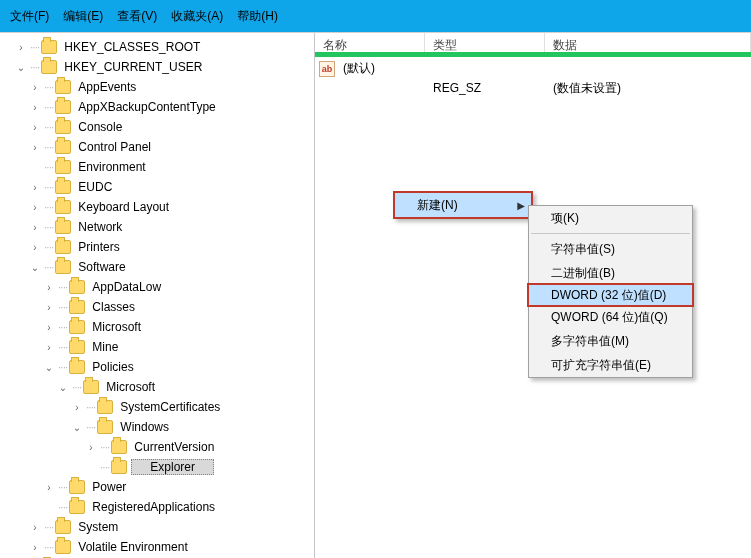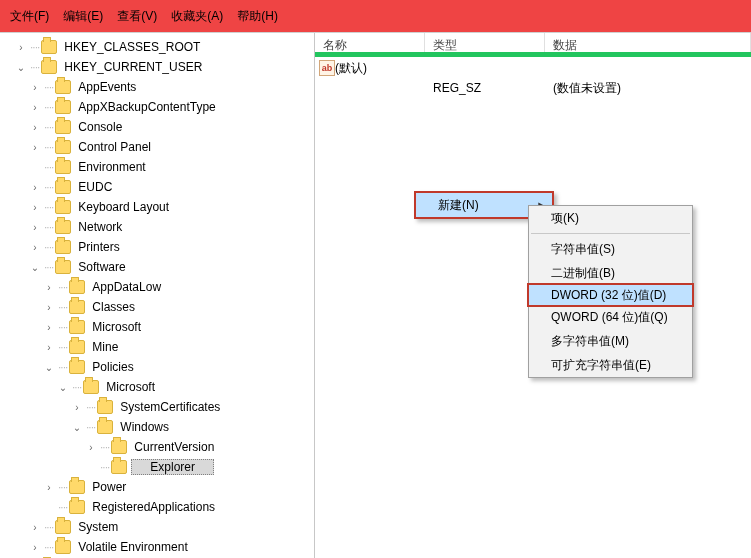--- a/index.html
+++ b/index.html
@@ -1,40 +1,40 @@
 <!DOCTYPE html>
 <html><head>
 <meta charset="utf-8">
 <style>
 * { margin: 0; padding: 0; box-sizing: border-box; font-family: "Microsoft YaHei", "Segoe UI", Tahoma, sans-serif; font-size: 12px; }
 body { width: 751px; height: 558px; background: #fff; overflow: hidden; display: flex; flex-direction: column; }
-.menubar { display: flex; align-items: center; height: 24px; border-bottom: 1px solid #d0d0d0; padding: 16px 4px; gap: 2px; background: #ef4444; }
+.menubar { display: flex; align-items: center; height: 24px; border-bottom: 1px solid #d0d0d0; padding: 16px 4px; gap: 2px; background: #0ea5e9; }
 .menubar-item { padding: 2px 6px; cursor: default; }
 .main { flex: 1; display: flex; overflow: hidden; }
 .tree-pane { width: 315px; border-right: 1px solid #c7c7c7; overflow: auto; padding: 4px 0; }
 .list-pane { flex: 1; position: relative; background: #fff; }
 .list-header { display: flex; height: 24px; border-bottom: 5px solid #22c55e; }
 .list-header-col { padding: 4px 8px; border-right: 1px solid #e0e0e0; color: #444; }
 .col-name { width: 110px; }
 .col-type { width: 120px; }
 .col-data { flex: 1; }
 .list-row { display: flex; height: 22px; align-items: center; }
-.list-row .col-name { display:flex; align-items:center; gap:0; padding:0 4px; }
+.list-row .col-name { display:flex; align-items:flex-end; gap:8px; padding:0 4px; }
 .list-row .col-type, .list-row .col-data { padding: 0 8px; margin-top: 40px; }
 .ab-icon { width:16px; height:16px; display:inline-flex; align-items:center; justify-content:center; border:1px solid #d2a679; background:#fff4e6; color:#c0392b; font-size:9px; font-weight:bold; }
 .tree-row { display:flex; align-items:center; height:20px; white-space:nowrap; cursor:default; }
 .tree-row .tw { display:inline-flex; align-items:center; justify-content:center; width:14px; height:14px; color:#6b6b6b; font-size:10px; }
 .tree-row .sp { display:inline-block; width:14px; height:14px; }
 .folder-icon { width:16px; height:14px; display:inline-block; background:#ffd96a; border:1px solid #d9b23c; border-radius:2px; position:relative; margin-right:4px; }
 .folder-icon::before { content:""; position:absolute; top:-4px; left:1px; width:6px; height:4px; background:#ffd96a; border:1px solid #d9b23c; border-bottom:none; border-radius:1px 1px 0 0; }
 .node-label { padding:1px 3px; }
 .node-label.sel { background:#d9d9d9; border:1px dotted #808080; padding:0 18px; }
 .dots { color:#b5b5b5; letter-spacing:-1px; margin:0 2px; font-size:10px; }
 .ctx-menu { position:absolute; background:#f2f2f2; border:1px solid #a0a0a0; box-shadow:3px 3px 4px rgba(0,0,0,.25); }
-.ctx1 { left:99px; top:158px; width:140px; border:2px solid #c0392b; }
+.ctx1 { left:78px; top:158px; width:140px; border:2px solid #c0392b; }
 .ctx-item { display:flex; align-items:center; height:24px; padding:0 18px 0 22px; position:relative; }
 .ctx-item.hl { background:#bfe1ff; }
 .ctx-item .arrow { position:absolute; right:6px; font-size:10px; color:#333; }
 .ctx2 { left:213px; top:172px; width:165px; }
 .ctx-sep { height:1px; background:#c8c8c8; margin:3px 2px; }
 .ctx2 .ctx-item.hl { background:#bfe1ff; }
 .ctx2 .boxed { border:2px solid #c0392b; margin:-2px; }
 </style>
 </head>
 <body>

